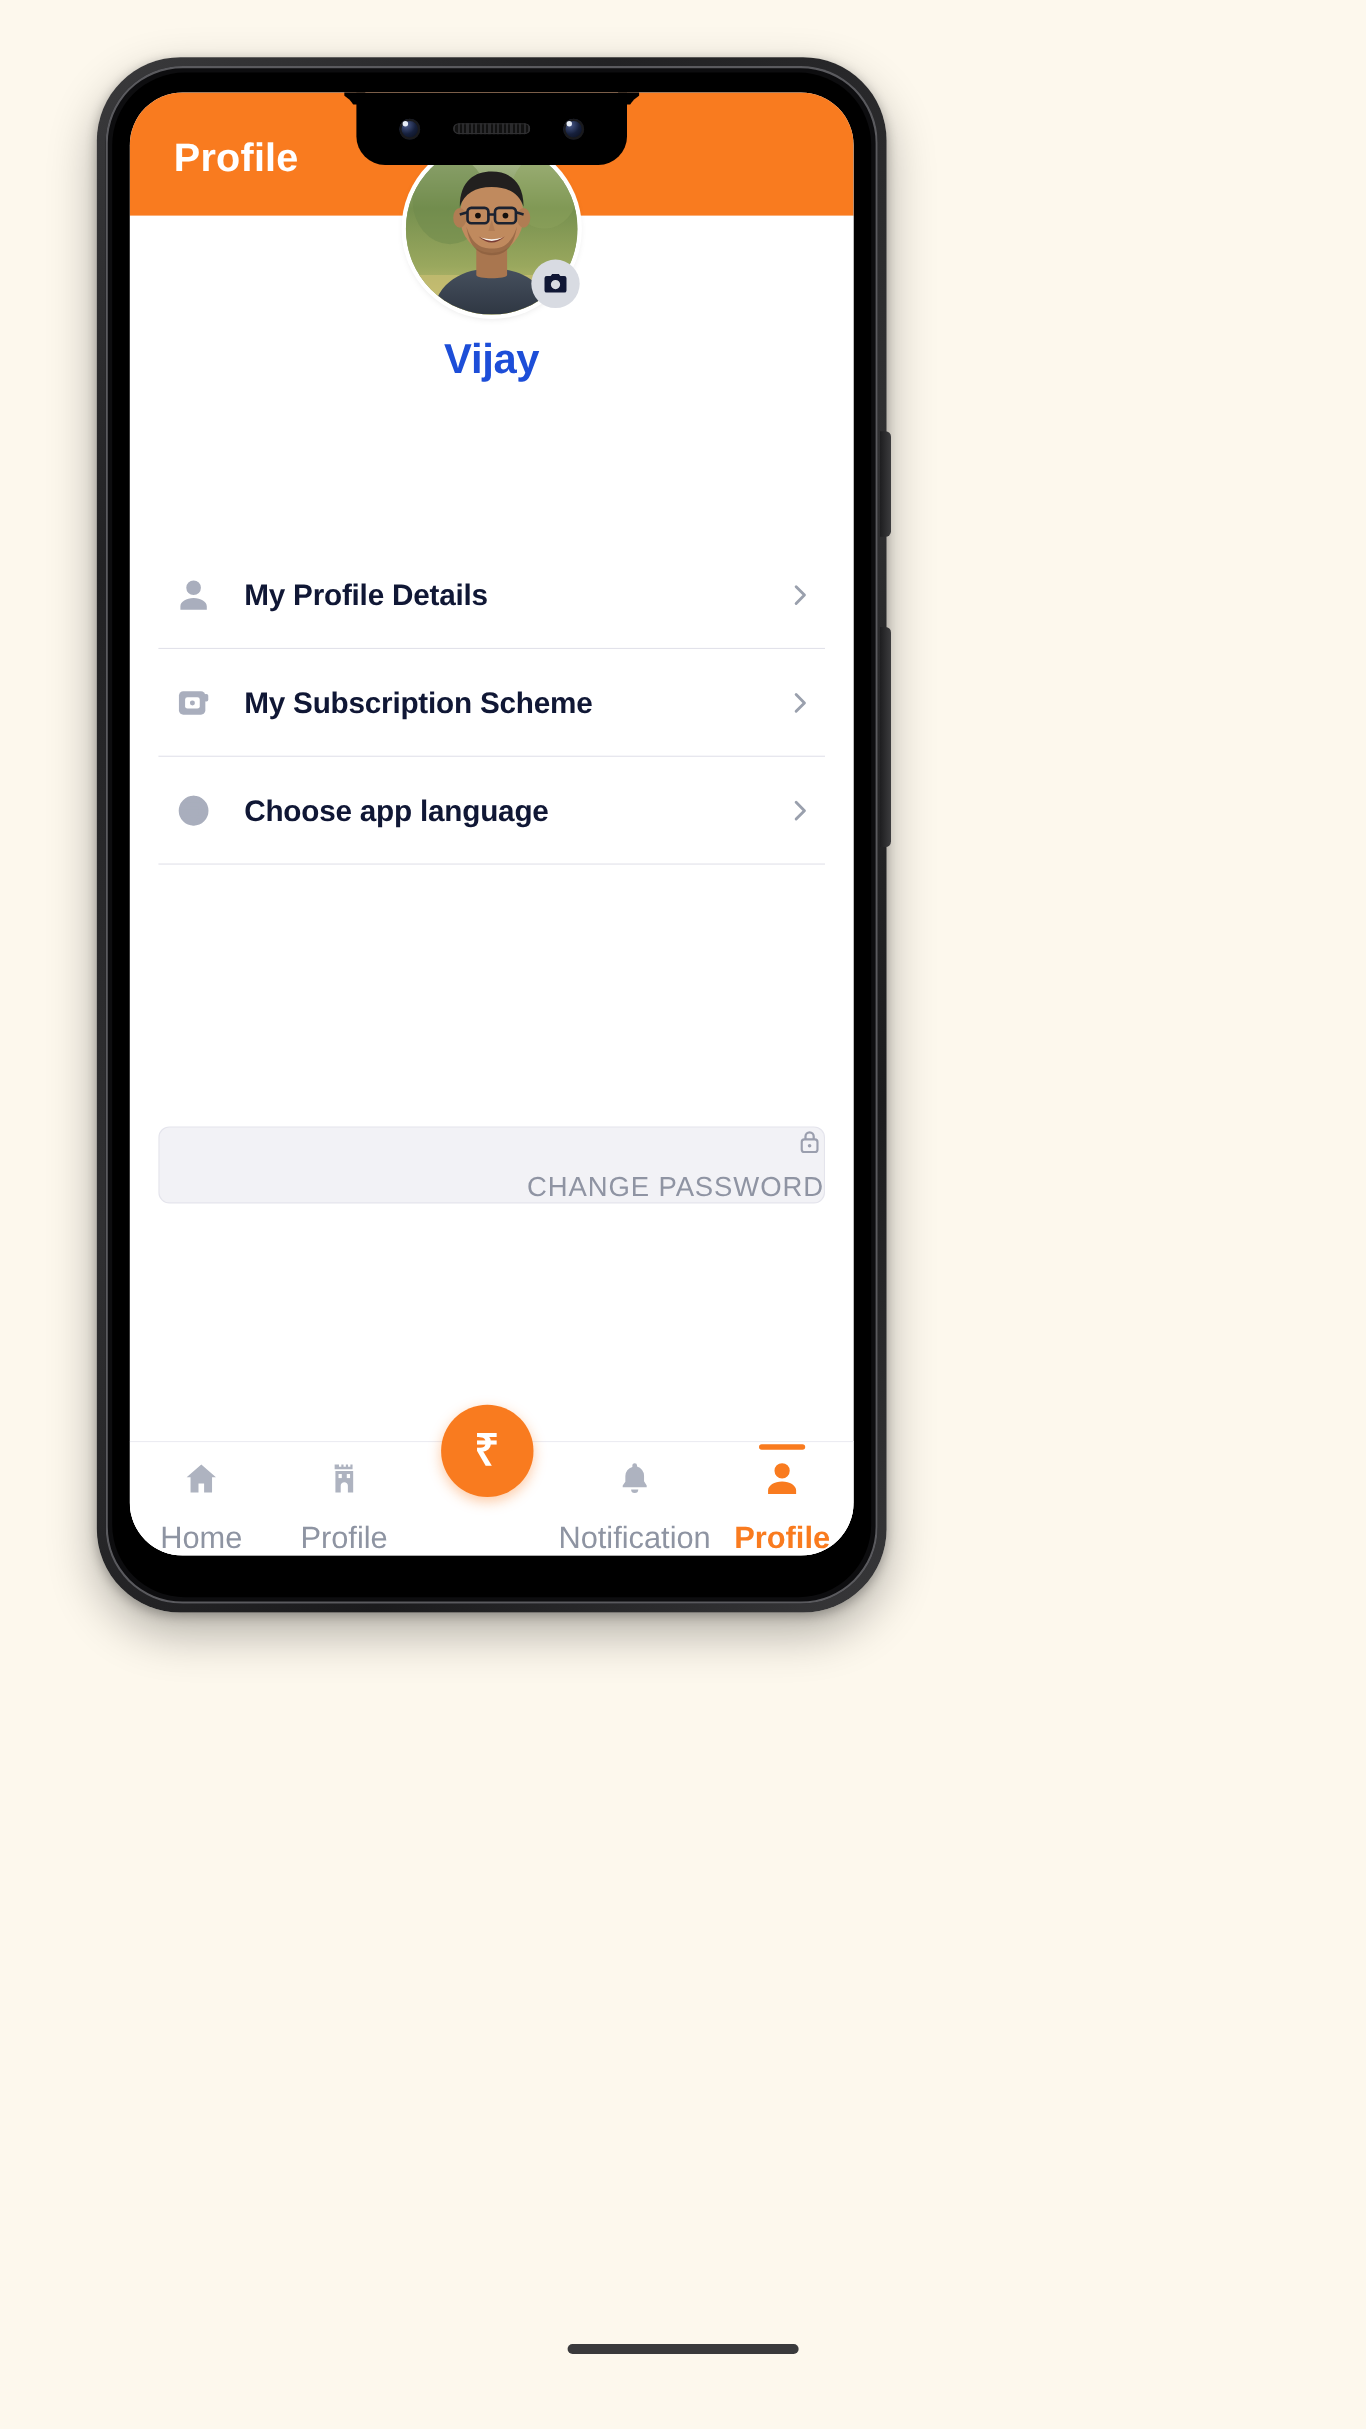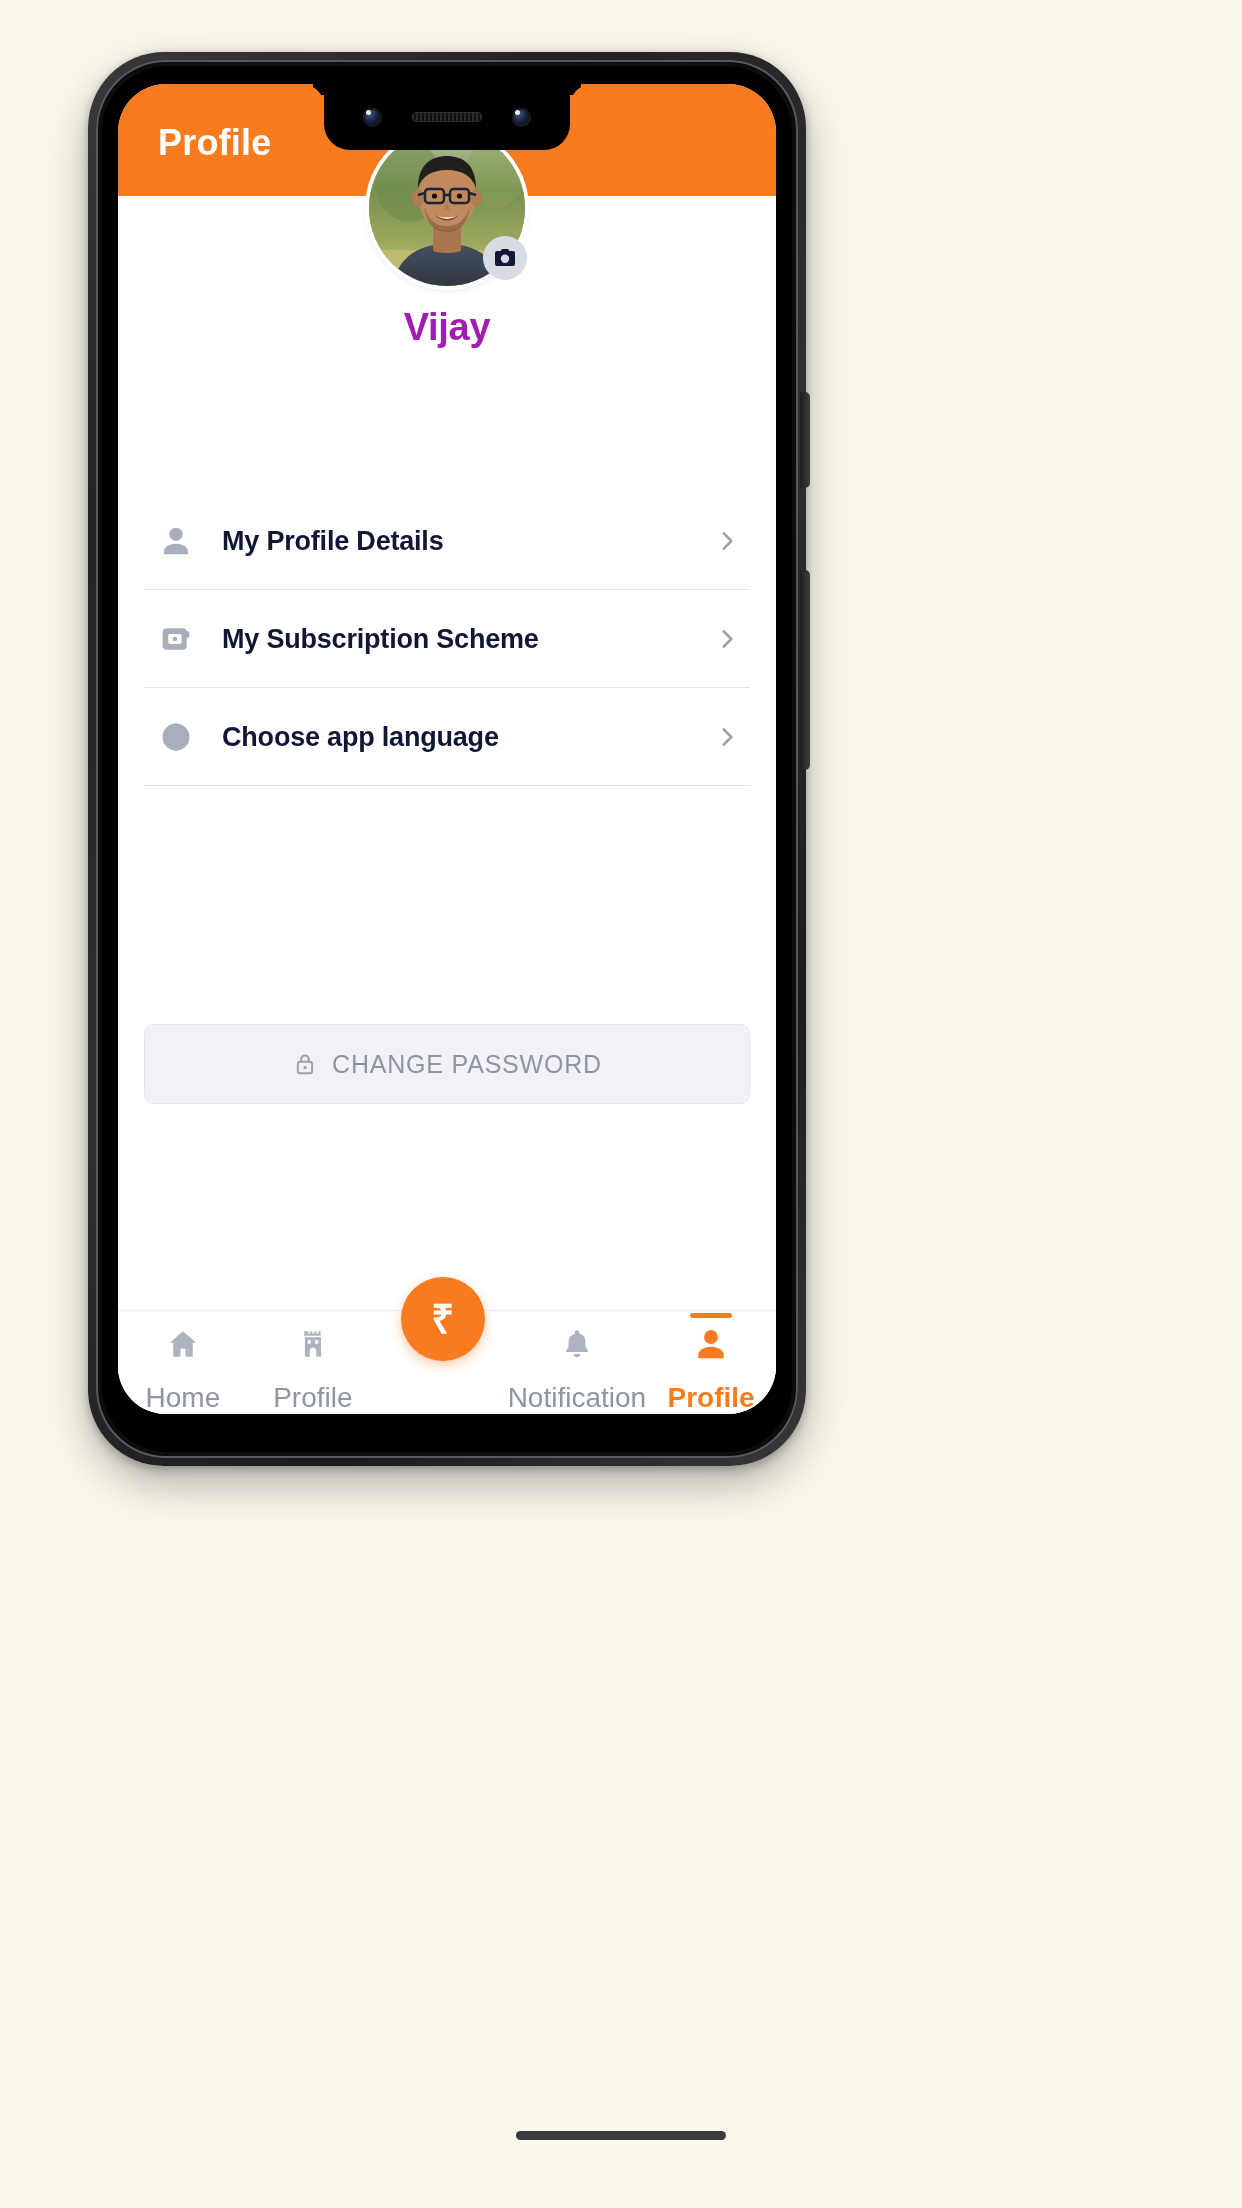--- a/index.html
+++ b/index.html
@@ -143,21 +143,21 @@
     z-index: 25;
   }
   .cam-badge svg { width: 24px; height: 24px; fill: #101735; }
 
   .user-name {
     position: absolute;
     left: 0; right: 0; top: 110px;
     text-align: center;
     font-size: 38px;
     font-weight: bold;
-    color: #a21caf;
+    color: #1d4ed8;
     letter-spacing: -0.3px;
   }
 
   
   .menu {
     position: absolute;
     left: 26px; right: 26px;
     top: 296px;
   }
   .menu-row {
@@ -193,28 +193,29 @@
     width: 26px; height: 26px;
     flex: 0 0 26px;
   }
   .chev svg { width: 26px; height: 26px; stroke:#9aa0ad; fill:none; stroke-width:2.4; }
 
   
   .cp-btn {
     position: absolute;
     left: 26px; right: 26px;
     top: 828px;
-    height: 80px;
+    height: 70px;
     border-radius: 10px;
     background: #f2f2f6;
     border: 1px solid #e4e4ec;
     display: flex;
-    align-items: center;
+    align-items: flex-end;
     justify-content: center;
     gap: 14px;
+    flex-direction: column;
   }
   .cp-btn .lock svg { width: 26px; height: 26px; fill: #9b9fae; display:block; }
   .cp-label {
     font-size: 25px;
     color: #8f94a3;
     letter-spacing: 0.8px;
   }
 
   
   .bottomnav {

